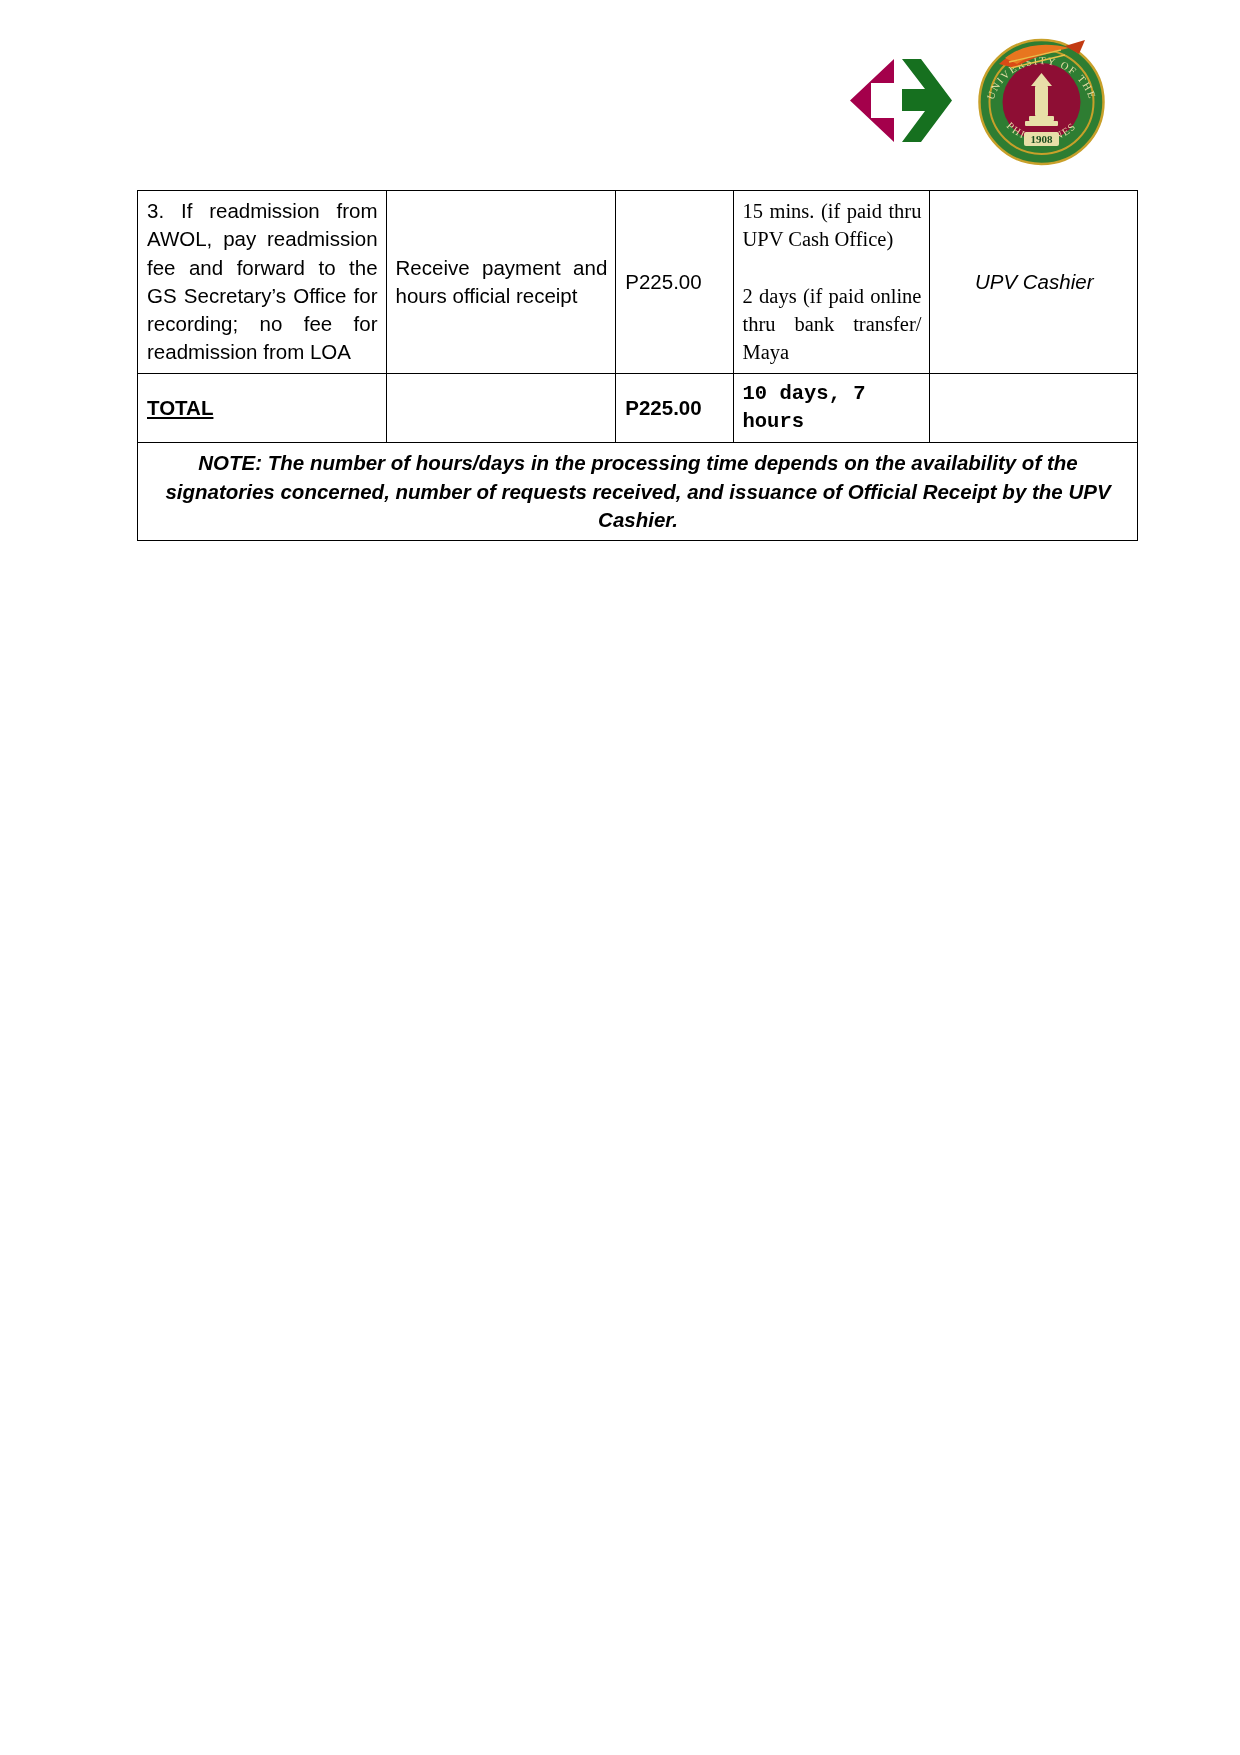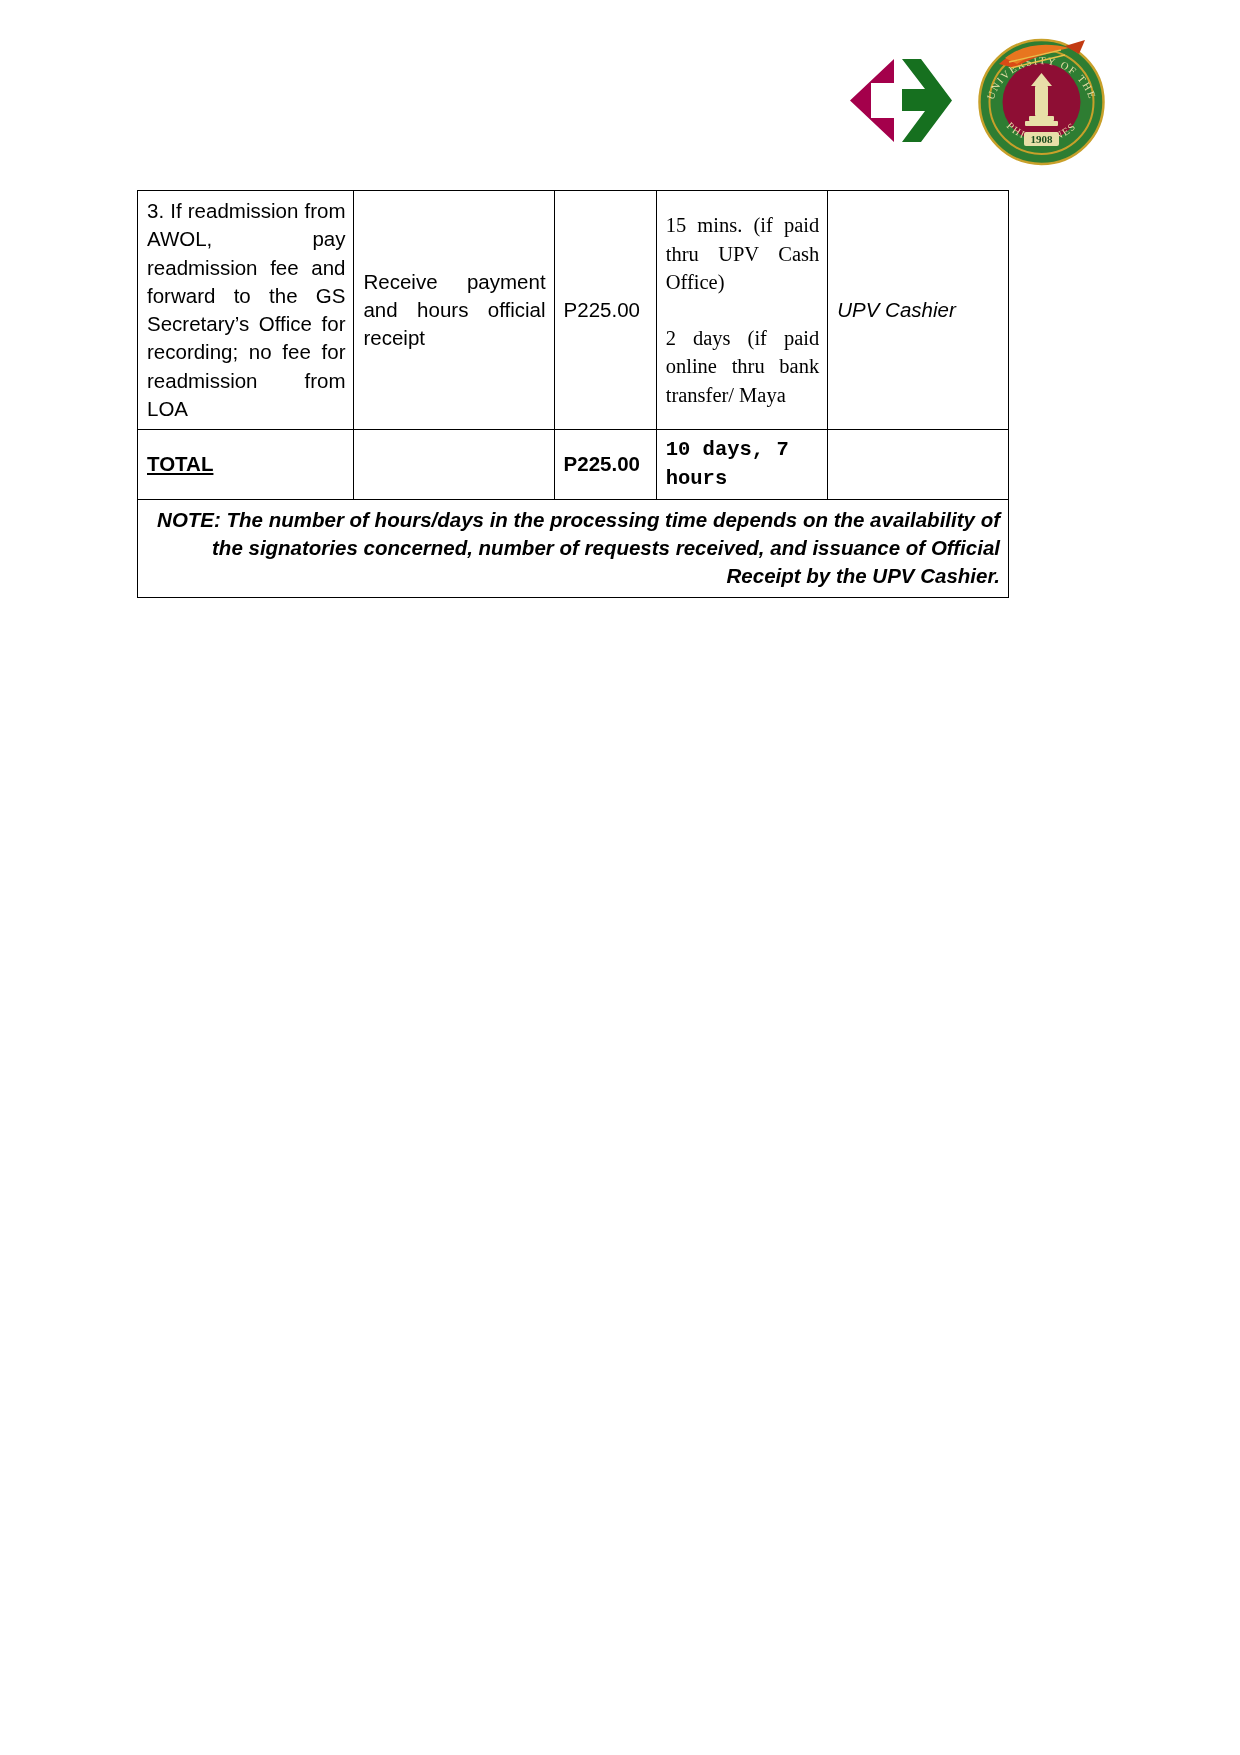--- a/index.html
+++ b/index.html
@@ -44,21 +44,21 @@
     width: 145px;
     height: 145px;
     position: relative;
   }
 
   
   .doc-table {
     position: absolute;
     left: 137px;
     top: 190px;
-    width: 872px;
+    width: 1001px;
     border-collapse: collapse;
     table-layout: fixed;
   }
   .doc-table td {
     border: 1.6px solid #000000;
     vertical-align: middle;
     padding: 6px 8px 6px 9px;
     font-size: 20.5px;
     line-height: 1.38;
     color: #000000;
@@ -66,42 +66,42 @@
 
   
   .col-step   { width: 212px; }
   .col-action { width: 196px; }
   .col-fee    { width: 100px; }
   .col-time   { width: 168px; }
   .col-person { width: 177px; }
   .justify-last-left { text-align: justify; text-align-last: left; }
   .cell-top  { vertical-align: top; }
   .cell-mid  { vertical-align: middle; }
-  .center    { }
+  .center    { text-align: center; }
   .italic    { font-style: italic; }
 
   .time-cell p {
     margin: 0;
     text-align: justify;
     text-align-last: left;
     font-family: Liberation Serif, serif;
   }
   .time-cell .gap { height: 28px; }
 
   .total-label { font-weight: bold; font-size: 21px; text-decoration: underline; }
   .total-fee   { font-weight: bold; font-size: 21px; }
   .total-time  { font-weight: bold; font-size: 21px; line-height: 1.34; font-family: Liberation Mono, monospace; }
 
   .note-cell {
     font-weight: bold;
     font-style: italic;
     font-size: 21px;
     line-height: 1.42;
     padding: 9px 10px 12px 10px;
-    text-align: right;
+    text-align: center;
   }
 </style>
 </head>
 <body>
 
 <div class="page-header">
   <div class="logo-group">
 
     <div class="cdi-mark">
       <svg viewBox="0 0 108 95" width="108" height="95" aria-hidden="true">

